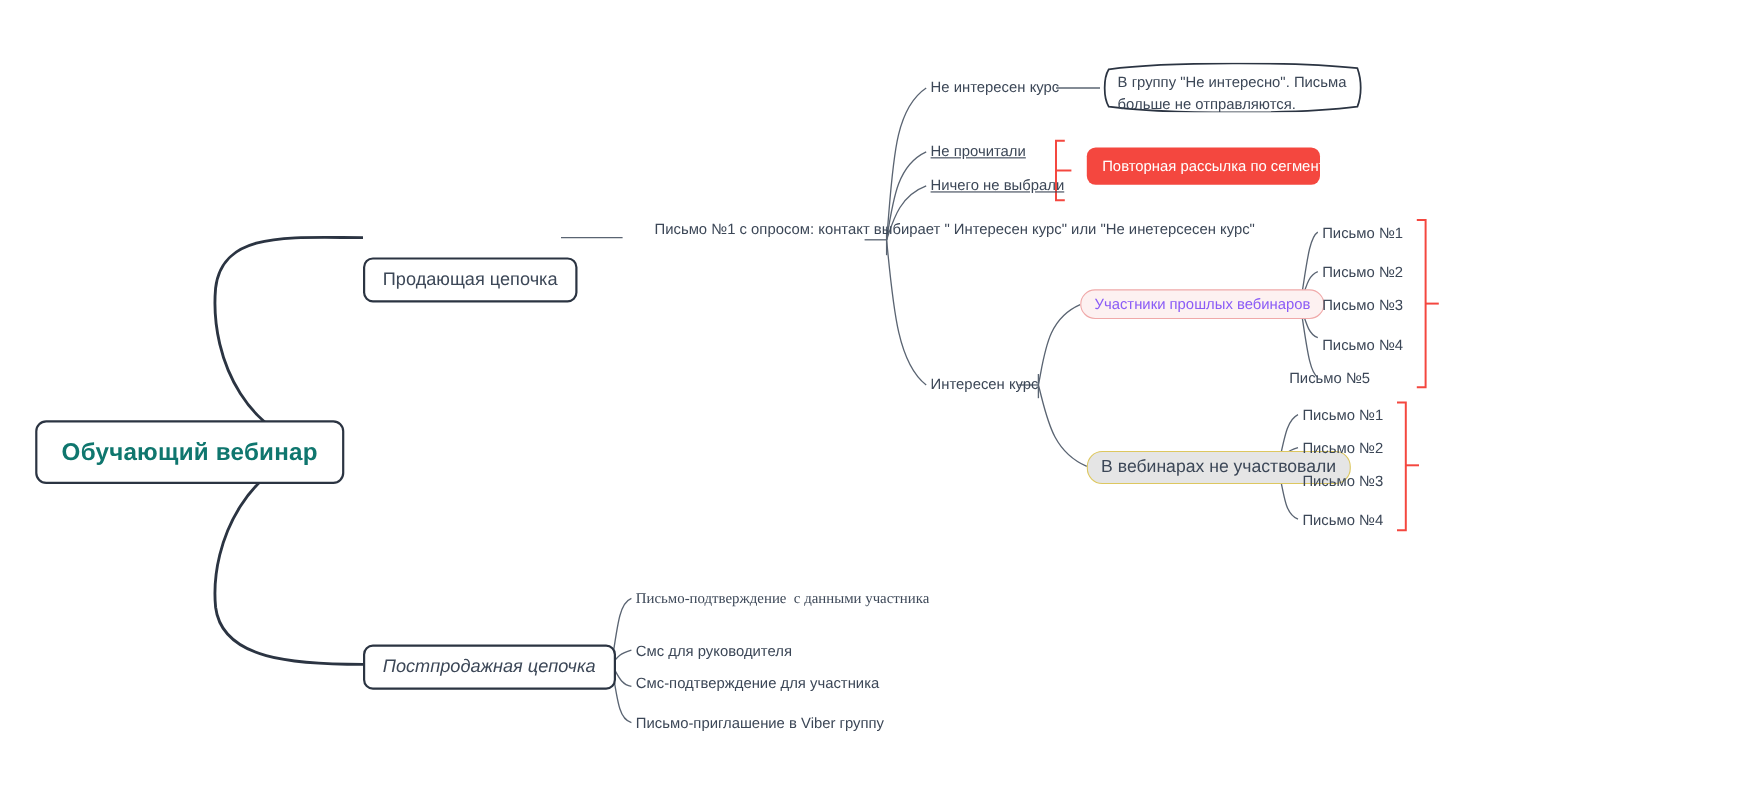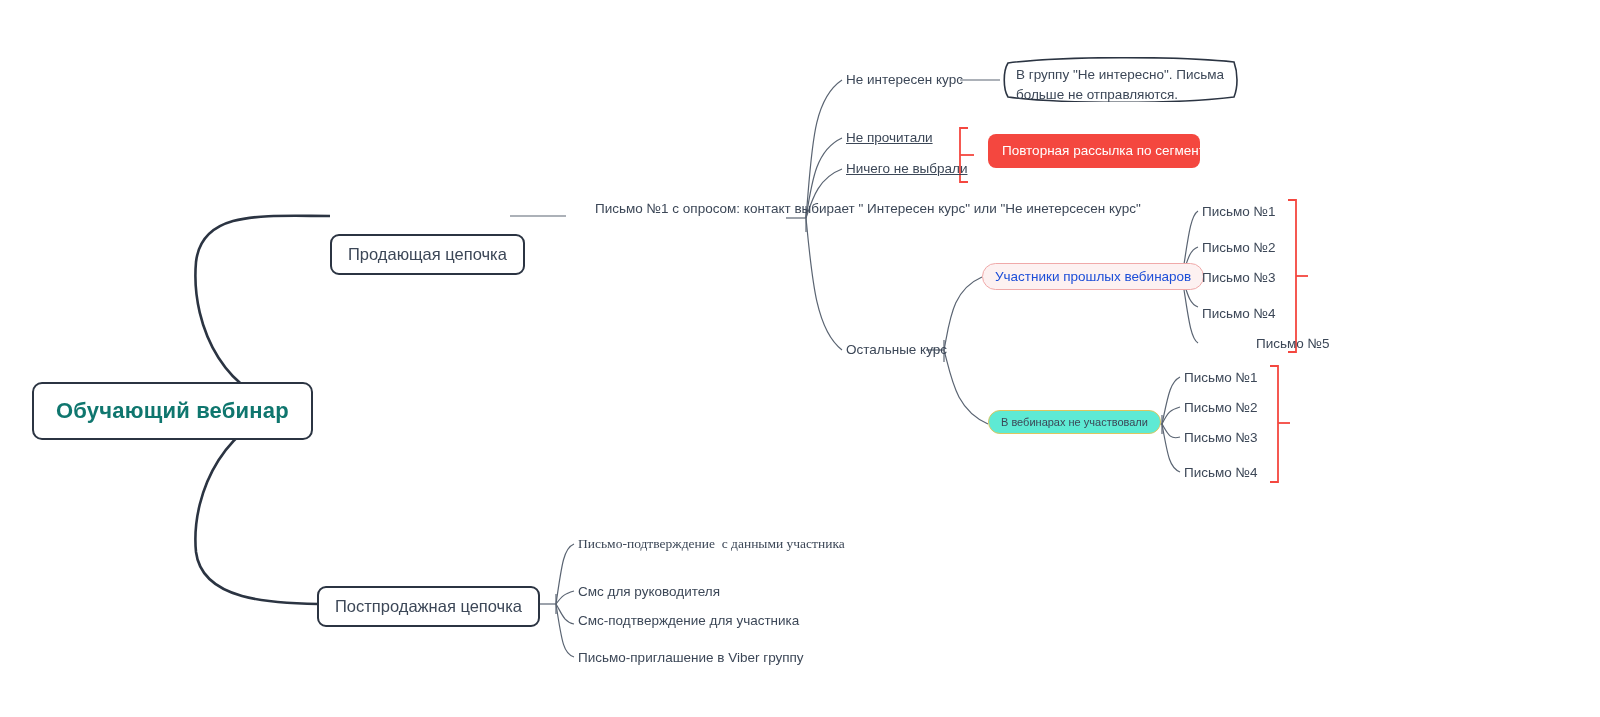--- a/index.html
+++ b/index.html
@@ -52,31 +52,31 @@
   .leaf {
     color: #3c4757;
     font-size: 13.5px;
     line-height: 1.35;
   }
   
   .pill-pink {
     border: 1.5px solid #f0a9a9;
     background: #fdf1f1;
     border-radius: 14px;
-    color: #1d4ed8;
+    color: #8b5cf6;
     font-size: 13.5px;
     padding: 5px 12px;
   }
   
   .pill-yellow {
     border: 1.5px solid #ddc75f;
-    background: #5eead4;
+    background: #e5e5e5;
     border-radius: 14px;
     color: #3c4757;
-    font-size: 11px;
+    font-size: 16px;
     padding: 5px 12px;
   }
   
   .callout-red {
     background: #f4473f;
     color: #ffffff;
     border-radius: 8px;
     font-size: 13.5px;
     line-height: 1.45;
     padding: 7px 14px;
@@ -165,48 +165,48 @@
 
   <div class="node root-node" style="left:32px; top:382px;">Обучающий вебинар</div>
 
   <div class="node branch-node" style="left:330px; top:198px;margin-top:36px;">Продающая цепочка</div>
 
   <div class="node leaf" style="left:552px; top:200px; width:225px;margin-left:43px;">Письмо №1 с опросом: контакт выбирает " Интересен курс" или "Не инетерсесен курс"</div>
 
   <div class="node leaf" style="left:846px; top:71px;">Не интересен курс</div>
   <div class="node leaf" style="left:846px; top:129px;text-decoration:underline;">Не прочитали</div>
   <div class="node leaf" style="left:846px; top:160px;text-decoration:underline;">Ничего не выбрали</div>
-  <div class="node leaf" style="left:846px; top:341px;">Остальные курс</div>
+  <div class="node leaf" style="left:846px; top:341px;">Интересен курс</div>
 
   <div class="cloud-wrap" style="left:1000px; top:57px; width:242px; height:45px;">
     <svg width="242" height="45" viewBox="0 0 242 45">
       <path d="M 8 6 C 60 -1 180 -1 234 5 C 238 16 238 30 234 40 C 180 47 60 47 8 40 C 3 32 3 14 8 6 Z" fill="#ffffff" stroke="#2b3442" stroke-width="1.6"></path>
     </svg>
     <div class="cloud-note" style="width:212px;">В группу "Не интересно". Письма больше не отправляются.</div>
   </div>
 
   <div class="node callout-red" style="left:988px; top:134px; width:212px;">Повторная рассылка по сегментам " Участники прошлых " и Остальные.</div>
 
   <div class="node pill-pink" style="left:982px; top:263px;">Участники прошлых вебинаров</div>
 
   <div class="node leaf" style="left:1202px; top:203px;">Письмо №1</div>
   <div class="node leaf" style="left:1202px; top:239px;">Письмо №2</div>
   <div class="node leaf" style="left:1202px; top:269px;">Письмо №3</div>
   <div class="node leaf" style="left:1202px; top:305px;">Письмо №4</div>
-  <div class="node leaf" style="left:1256px; top:335px;">Письмо №5</div>
+  <div class="node leaf" style="left:1172px; top:335px;">Письмо №5</div>
 
 
   <div class="node pill-yellow" style="left:988px; top:410px;">В вебинарах не участвовали</div>
 
   <div class="node leaf" style="left:1184px; top:369px;">Письмо №1</div>
   <div class="node leaf" style="left:1184px; top:399px;">Письмо №2</div>
   <div class="node leaf" style="left:1184px; top:429px;">Письмо №3</div>
   <div class="node leaf" style="left:1184px; top:464px;">Письмо №4</div>
 
 
-  <div class="node branch-node" style="left:317px; top:586px;">Постпродажная цепочка</div>
+  <div class="node branch-node" style="left:330px; top:586px;font-style:italic;">Постпродажная цепочка</div>
 
   <div class="node leaf" style="left:578px; top:535px; width:212px;font-family:Liberation Serif, serif;">Письмо-подтверждение  с данными участника</div>
   <div class="node leaf" style="left:578px; top:583px;">Смс для руководителя</div>
   <div class="node leaf" style="left:578px; top:612px;">Смс-подтверждение для участника</div>
   <div class="node leaf" style="left:578px; top:649px;">Письмо-приглашение в Viber группу</div>
 
 </div>
 
 </body></html>

